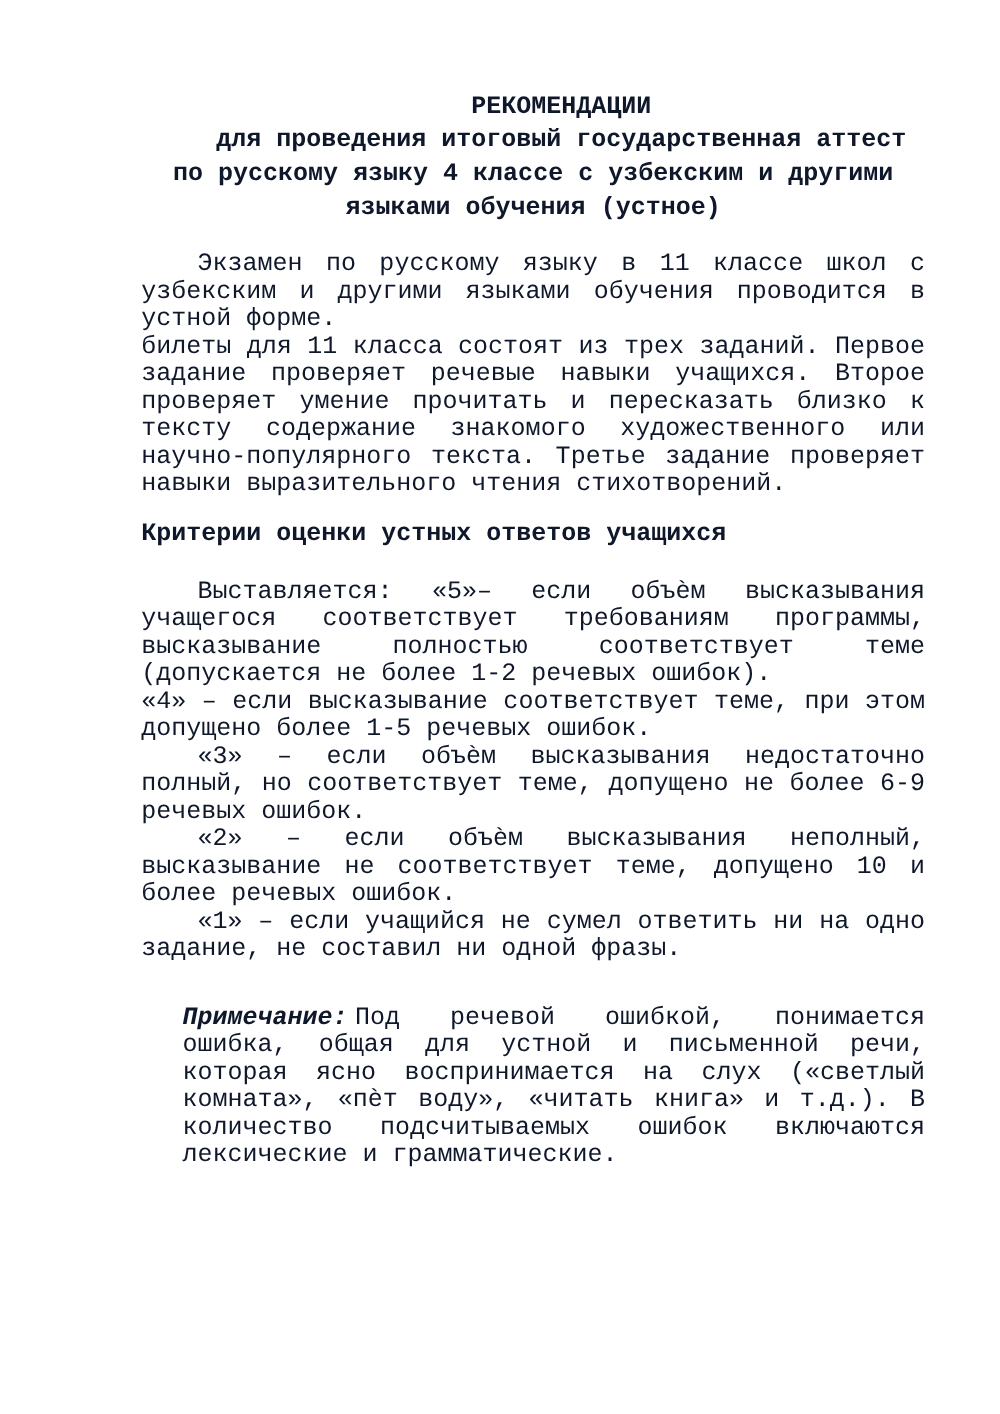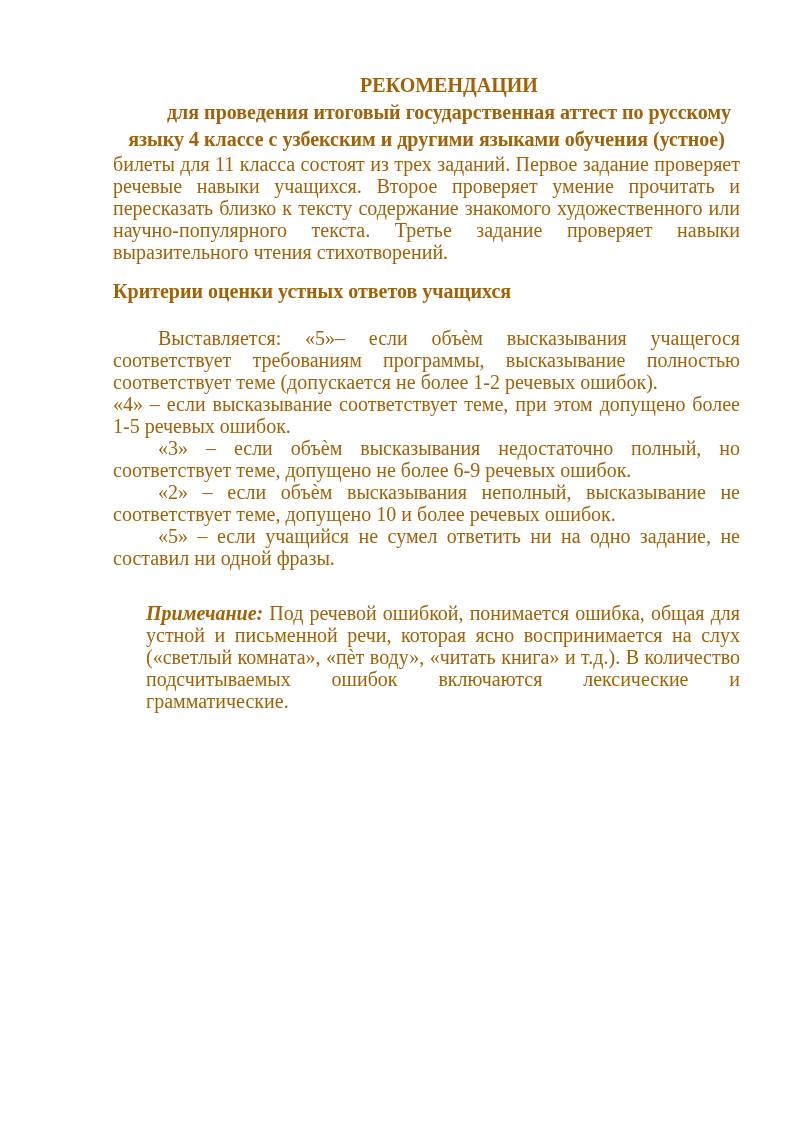--- a/index.html
+++ b/index.html
@@ -6,22 +6,22 @@
     margin: 0;
     padding: 0;
     background: #ffffff;
   }
   .page {
     position: relative;
     width: 800px;
     height: 1131px;
     background: #ffffff;
     overflow: hidden;
-    font-family: Liberation Serif, serif;
-    color: #a16207;
+    font-family: Liberation Mono, monospace;
+    color: #0f172a;
     -webkit-font-smoothing: antialiased;
   }
   .column {
     position: absolute;
     left: 113px;
     top: 72px;
     width: 627px;
   }
   .title {
     margin: 0;
@@ -65,33 +65,34 @@
 </head>
 <body>
 
 <div class="page">
   <div class="column">
 
     <p class="title">РЕКОМЕНДАЦИИ</p>
 
     <p class="subtitle">для проведения итоговый государственная аттест по русскому языку 4 классе с узбекским и другими языками обучения (устное)</p>
 
+    <p class="body indent para-first">Экзамен по русскому языку в 11 классе школ с узбекским и другими языками обучения проводится в устной форме.</p>
 
     <p class="body">билеты для 11 класса состоят из трех заданий. Первое задание проверяет речевые навыки учащихся. Второе проверяет умение прочитать и пересказать близко к тексту содержание знакомого художественного или научно-популярного текста. Третье задание проверяет навыки выразительного чтения стихотворений.</p>
 
     <p class="heading">Критерии оценки устных ответов учащихся</p>
 
     <p class="body indent criteria-first">Выставляется: «5»– если объѐм высказывания учащегося соответствует требованиям программы, высказывание полностью соответствует теме (допускается не более 1-2 речевых ошибок).</p>
 
     <p class="body">«4» – если высказывание соответствует теме, при этом допущено более 1-5 речевых ошибок.</p>
 
     <p class="body indent">«3» – если объѐм высказывания недостаточно полный, но соответствует теме, допущено не более 6-9 речевых ошибок.</p>
 
     <p class="body indent">«2» – если объѐм высказывания неполный, высказывание не соответствует теме, допущено 10 и более речевых ошибок.</p>
 
-    <p class="body indent">«5» – если учащийся не сумел ответить ни на одно задание, не составил ни одной фразы.</p>
+    <p class="body indent">«1» – если учащийся не сумел ответить ни на одно задание, не составил ни одной фразы.</p>
 
     <p class="body note">
       <span class="note-label">Примечание:</span><span>Под речевой ошибкой, понимается ошибка, общая для устной и письменной речи, которая ясно воспринимается на слух («светлый комната», «пѐт воду», «читать книга» и т.д.). В количество подсчитываемых ошибок включаются лексические и грамматические.</span>
     </p>
 
   </div>
 </div>
 
 </body></html>

